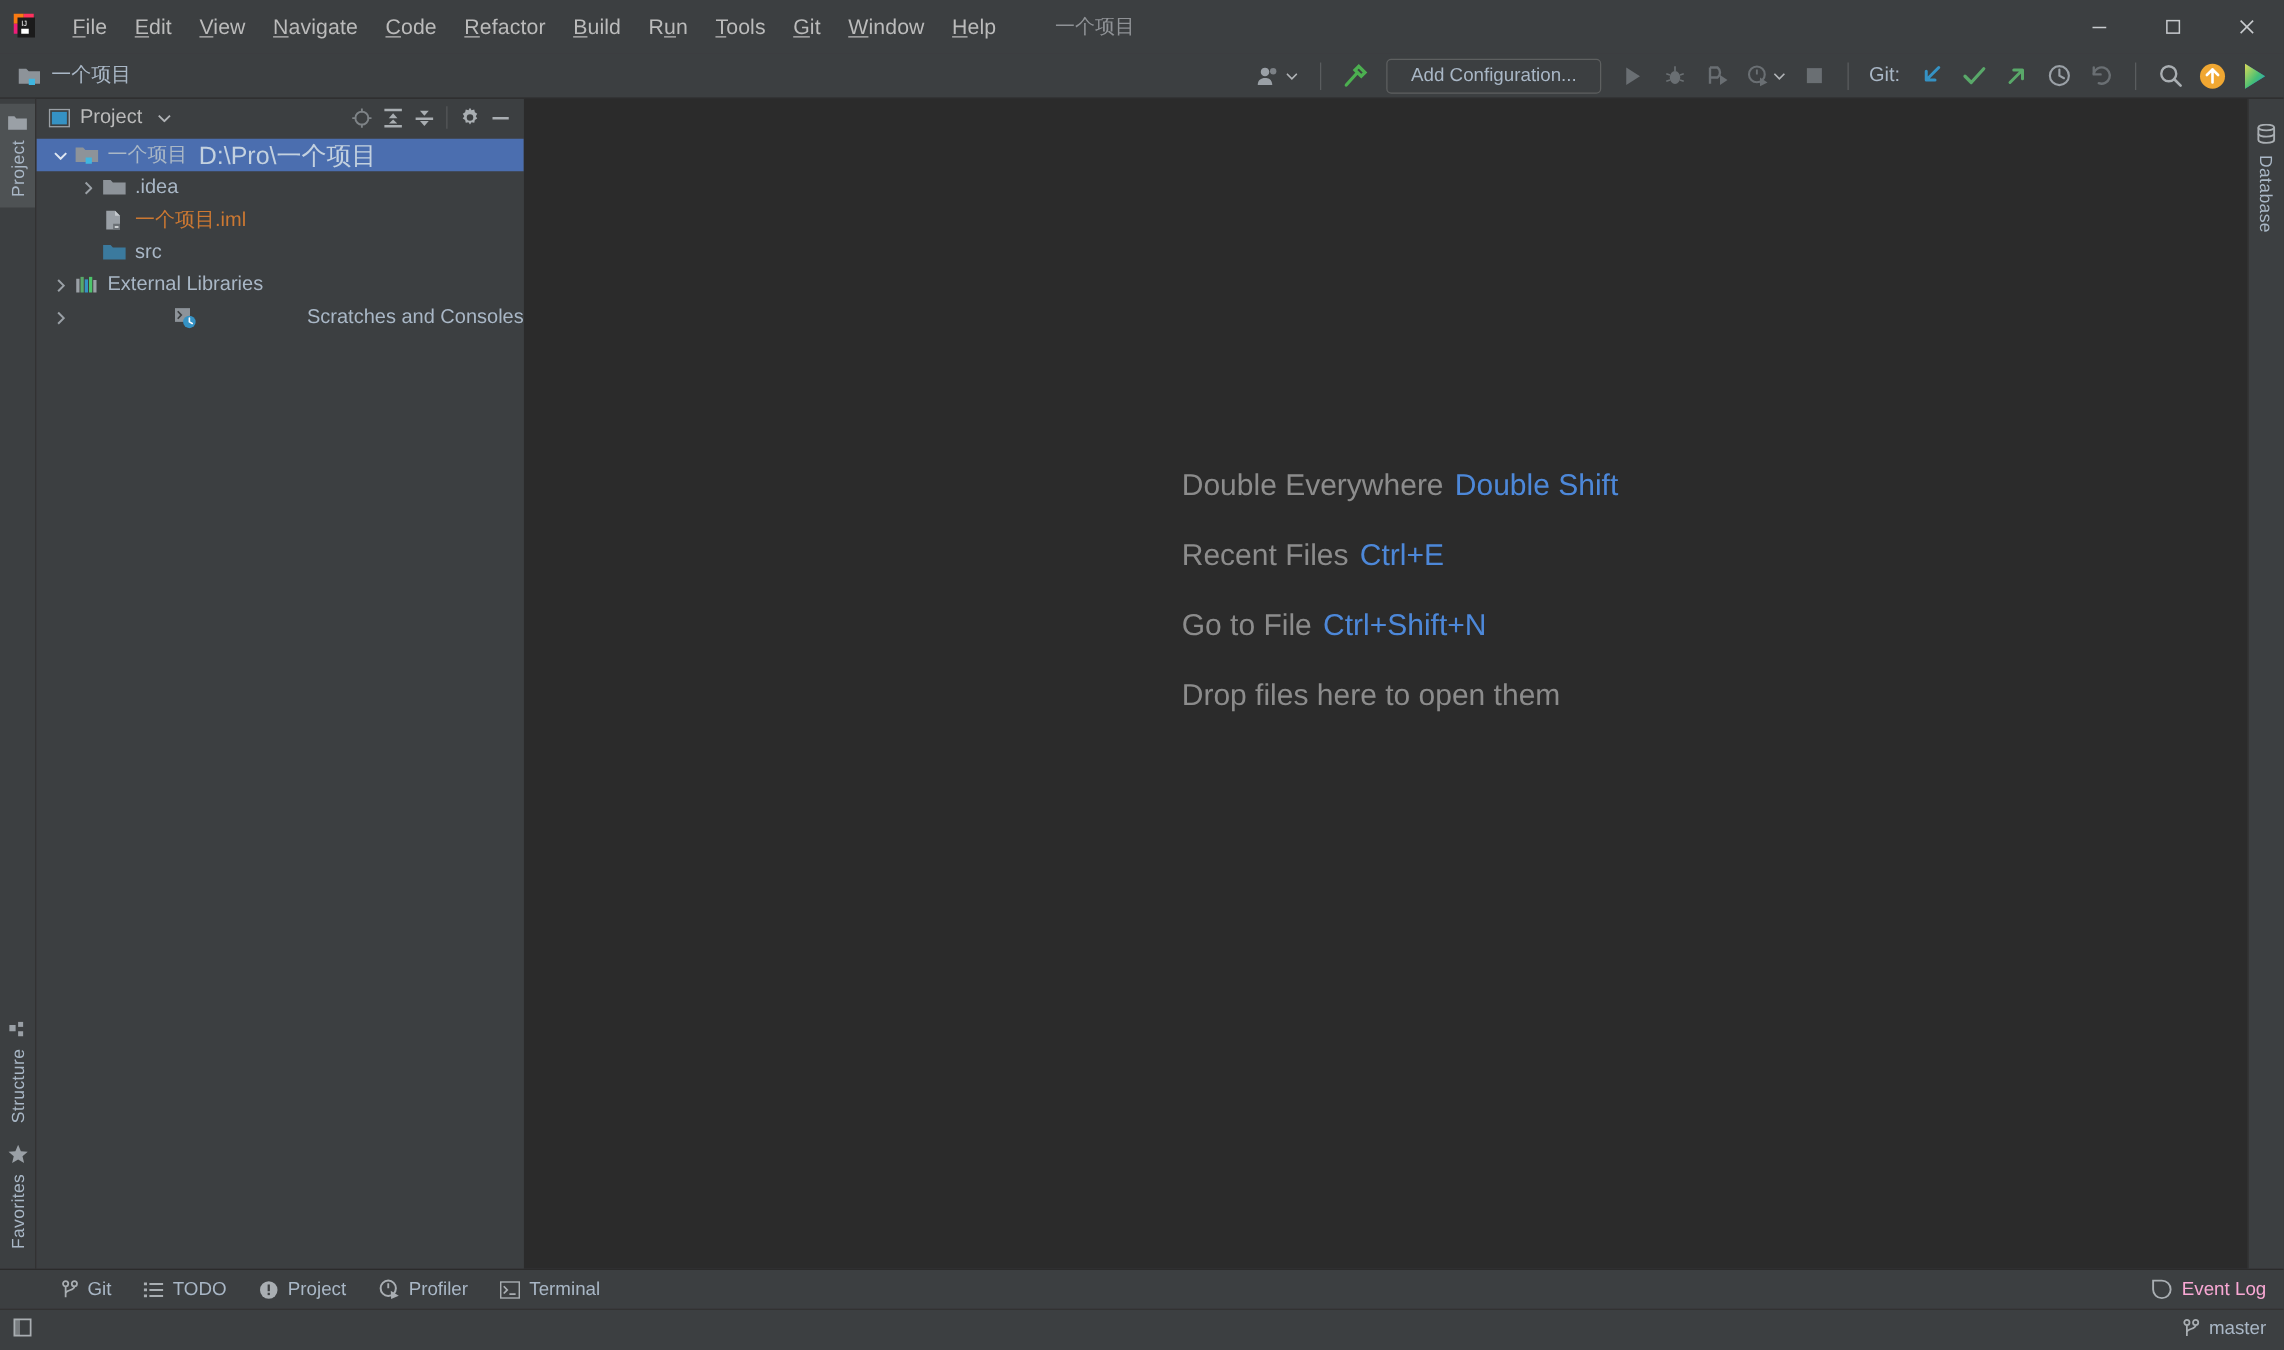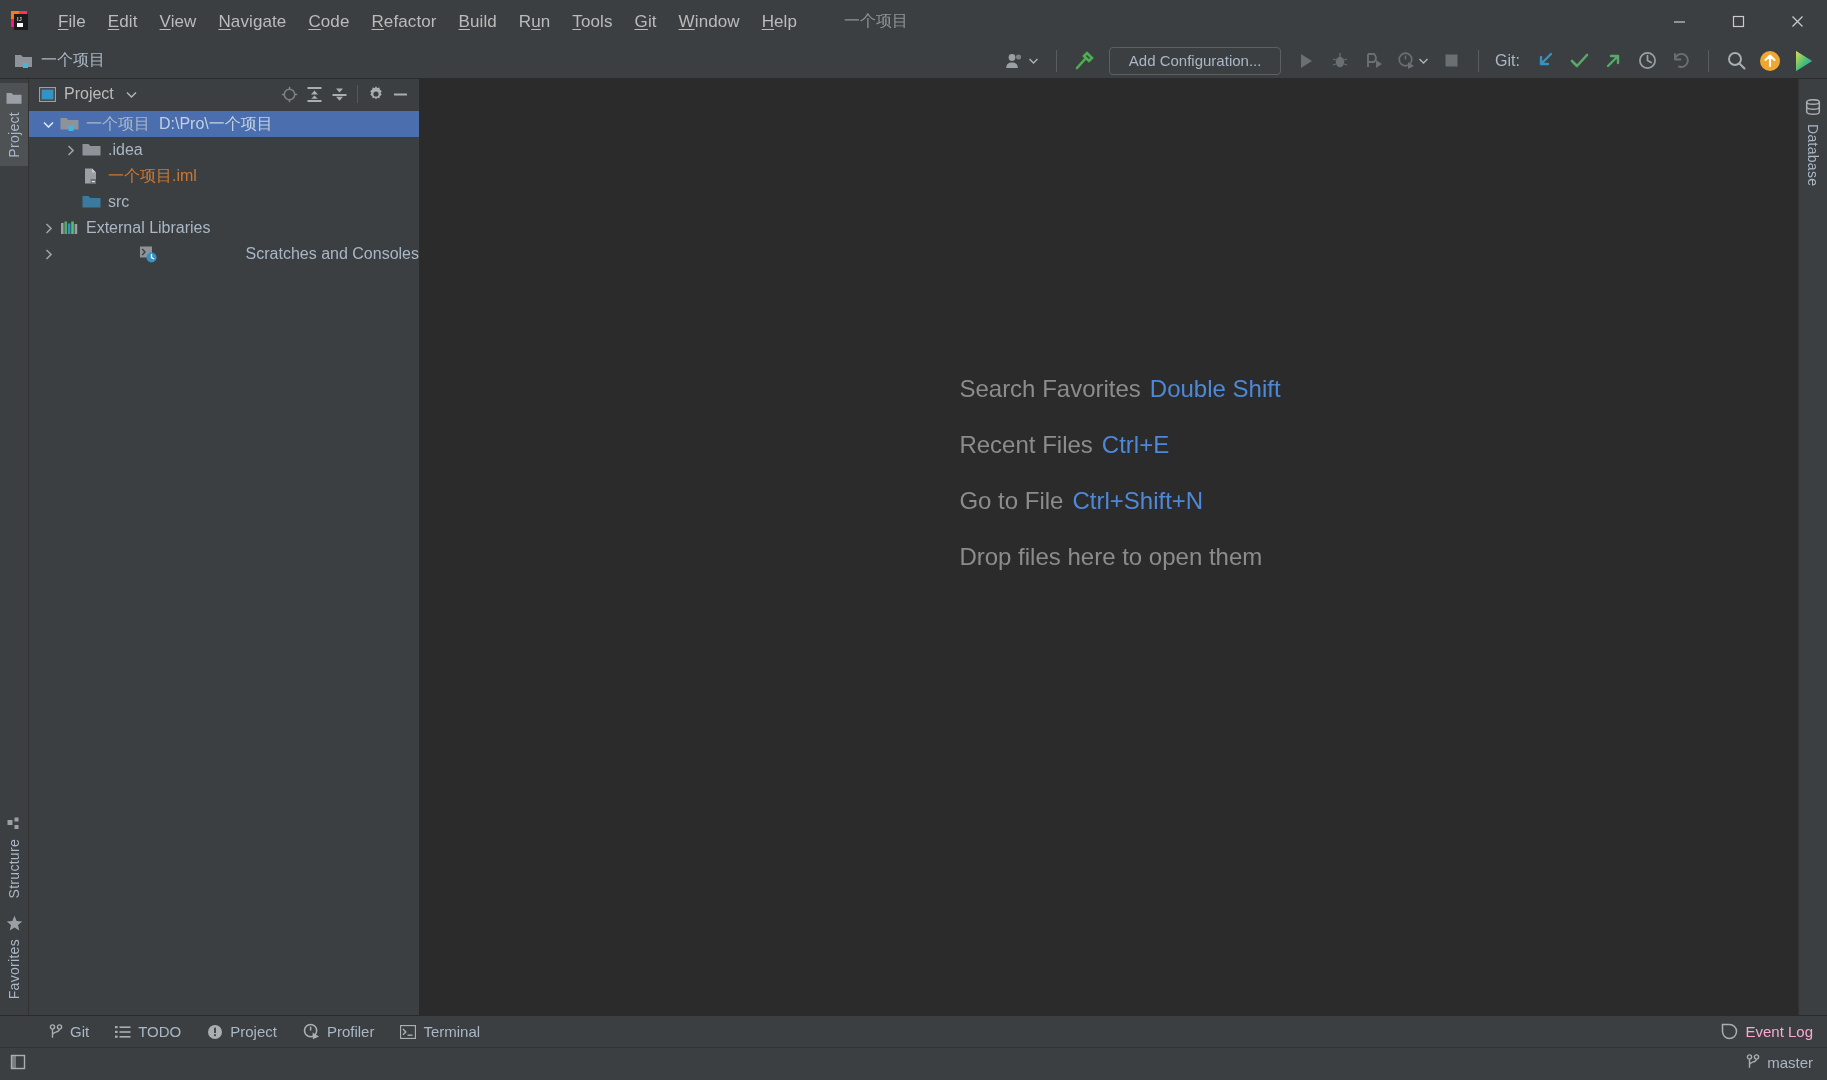--- a/index.html
+++ b/index.html
@@ -102,21 +102,21 @@
   .tree { flex: 1 1 auto; overflow: hidden; padding-top: 2px; background: #3c3f41; }
   .tnode {
     height: 26px; display: flex; align-items: center; padding-left: 8px;
     color: #a9b7c6; font-size: 16px; white-space: nowrap; cursor: default;
   }
   .tnode.selected { background: #4b6eaf; }
   .arrow { width: 22px; display: flex; align-items: center; justify-content: center; flex: none; }
   .arrow.empty { visibility: hidden; }
   .ticon { width: 20px; display: flex; align-items: center; justify-content: center; margin-right: 7px; flex: none; }
   .tlabel { }
-  .tpath { color: #808b94; font-size: 16px; margin-left: 9px; }
+  .tpath { color: #808b94; font-size: 20px; margin-left: 9px; }
   .tnode.selected .tpath { color: #c3d1df; }
   .tlabel.iml { color: #cc7832; }
 
   
   .editor-area {
     flex: 1 1 auto; background: #2b2b2b; position: relative; display: flex;
     align-items: center; justify-content: center;
   }
   .welcome { margin-left: 22px; margin-top: -120px; }
   .wline {
@@ -132,21 +132,21 @@
   }
   .tw-item {
     display: flex; align-items: center; gap: 7px; padding: 4px 11px; margin-right: 4px;
     color: #a9b7c6; font-size: 15px; cursor: default; border-radius: 3px;
   }
   .tw-right { position: absolute; right: 14px; display: flex; align-items: center; gap: 7px; }
   .statusbar {
     height: 29px; flex: 0 0 29px; background: #3c3f41; display: flex; align-items: center;
     border-top: 1px solid #323232; position: relative; padding-left: 9px;
   }
-  .sb-right { position: absolute; right: 14px; display: flex; align-items: center; gap: 7px;
+  .sb-right { position: absolute; right: 14px; display: flex; align-items: flex-end; gap: 7px;
     color: #a9b7c6; font-size: 15px; }
   svg { display: block; }
 </style>
 </head>
 <body>
 
 <div class="app">
 
   <div class="menubar">
     <div class="ij-logo">
@@ -517,21 +517,21 @@
           </span>
           <span class="tlabel">Scratches and Consoles</span>
         </div>
 
       </div>
     </div>
 
     <div class="editor-area">
       <div class="welcome">
         <div class="wline">
-          <span>Search Favorites</span><span class="sc">Double Shift</span>
+          <span>Double Everywhere</span><span class="sc">Double Shift</span>
         </div>
         <div class="wline">
           <span>Recent Files</span><span class="sc">Ctrl+E</span>
         </div>
         <div class="wline">
           <span>Go to File</span><span class="sc">Ctrl+Shift+N</span>
         </div>
         <div class="wline">
           <span>Drop files here to open them</span>
         </div>

